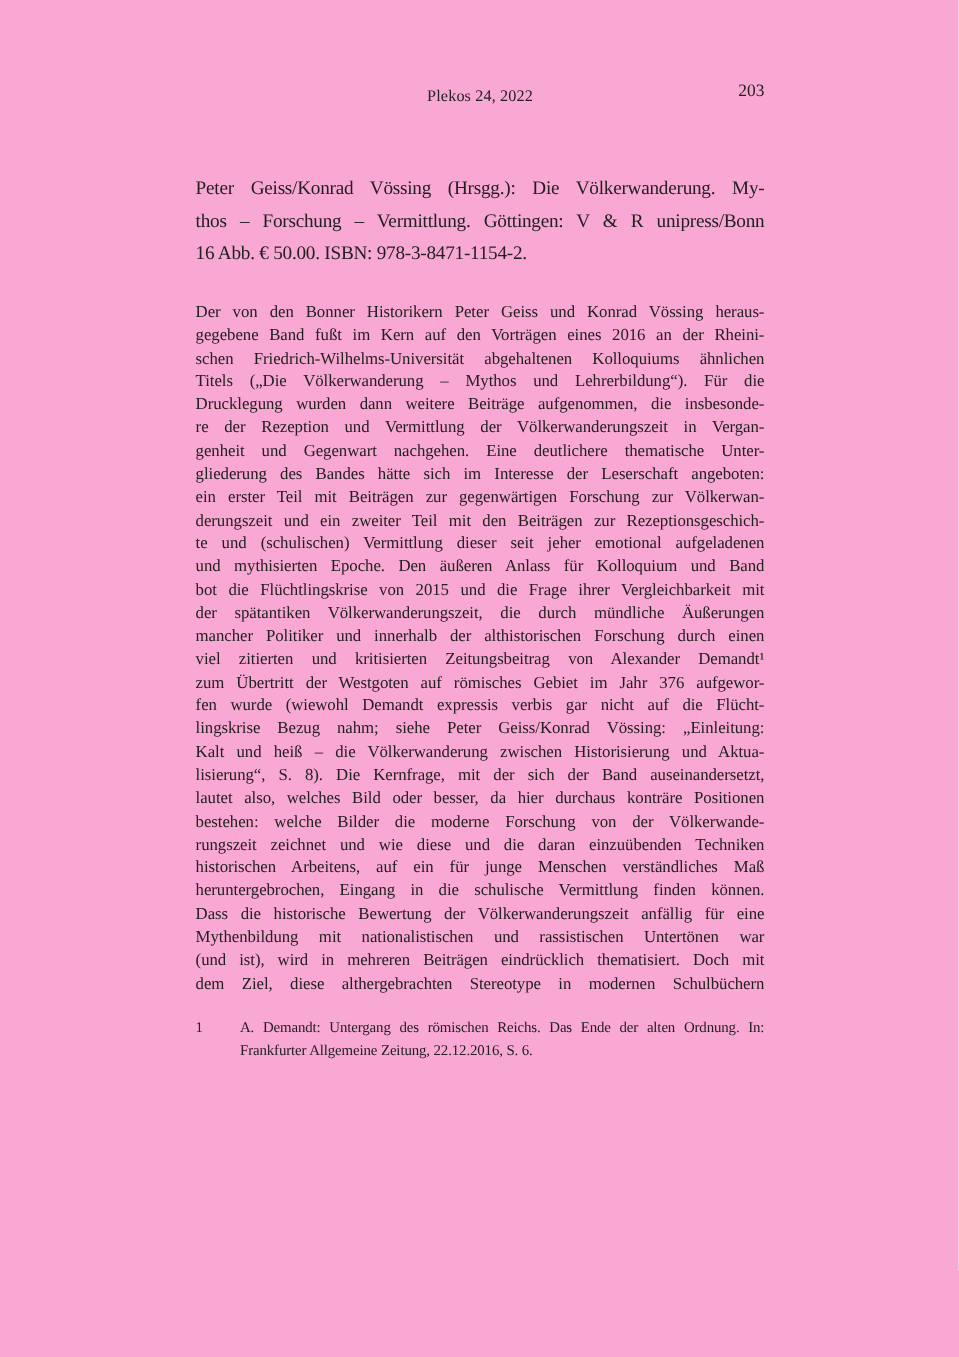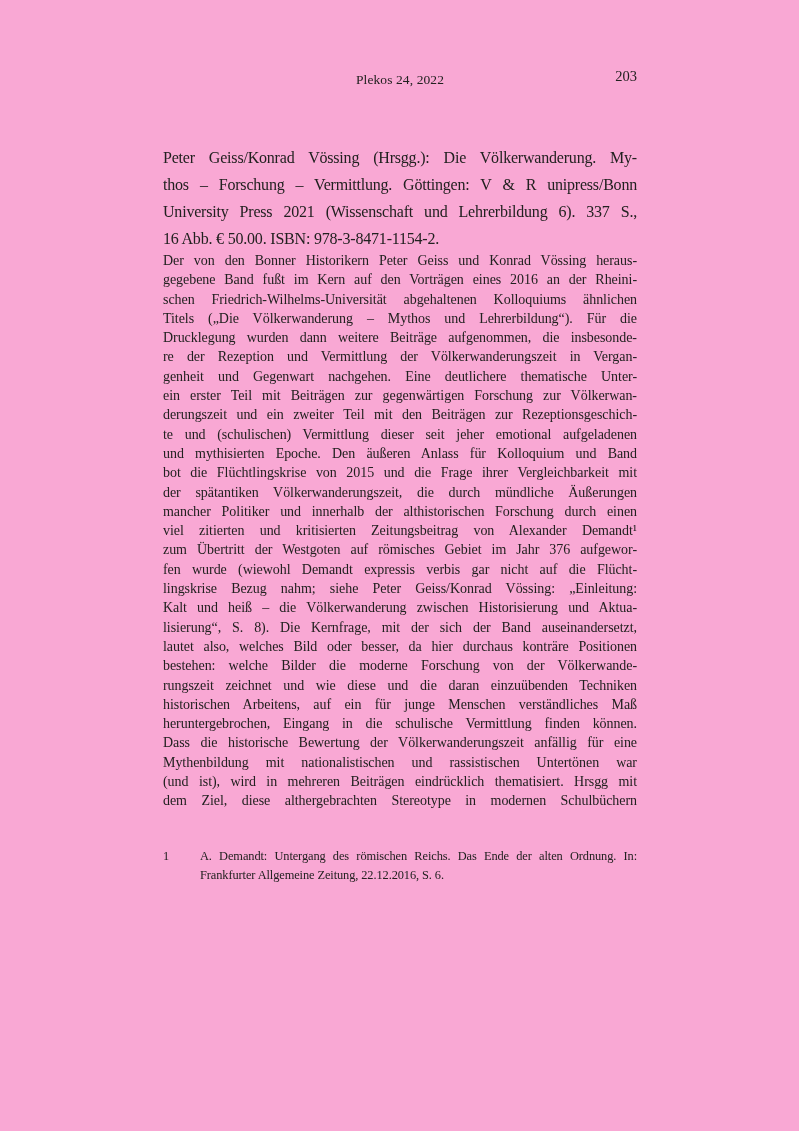--- a/index.html
+++ b/index.html
@@ -82,53 +82,53 @@
 <div class="page">
 
   <div class="running-header">
     <span class="journal">Plekos 24, 2022</span>
     <span class="pagenum">203</span>
   </div>
 
   <div class="title-block lines last-left">
       <div class="text-line">Peter Geiss/Konrad Vössing (Hrsgg.): Die Völkerwanderung. My-</div>
       <div class="text-line">thos – Forschung – Vermittlung. Göttingen: V &amp; R unipress/Bonn</div>
-      <div class="text-line">University Press 2021 (Wissenschaft und Lehrerbildung 6). 337 S.,</div>
       <div class="text-line">16 Abb. € 50.00. ISBN: 978-3-8471-1154-2.</div>
     </div>
 
   <div class="body-block lines">
       <div class="text-line">Der von den Bonner Historikern Peter Geiss und Konrad Vössing heraus-</div>
       <div class="text-line">gegebene Band fußt im Kern auf den Vorträgen eines 2016 an der Rheini-</div>
       <div class="text-line">schen Friedrich-Wilhelms-Universität abgehaltenen Kolloquiums ähnlichen</div>
       <div class="text-line">Titels („Die Völkerwanderung – Mythos und Lehrerbildung“). Für die</div>
       <div class="text-line">Drucklegung wurden dann weitere Beiträge aufgenommen, die insbesonde-</div>
       <div class="text-line">re der Rezeption und Vermittlung der Völkerwanderungszeit in Vergan-</div>
       <div class="text-line">genheit und Gegenwart nachgehen. Eine deutlichere thematische Unter-</div>
+      <div class="text-line">gliederung des Bandes hätte sich im Interesse der Leserschaft angeboten:</div>
       <div class="text-line">ein erster Teil mit Beiträgen zur gegenwärtigen Forschung zur Völkerwan-</div>
       <div class="text-line">derungszeit und ein zweiter Teil mit den Beiträgen zur Rezeptionsgeschich-</div>
       <div class="text-line">te und (schulischen) Vermittlung dieser seit jeher emotional aufgeladenen</div>
       <div class="text-line">und mythisierten Epoche. Den äußeren Anlass für Kolloquium und Band</div>
       <div class="text-line">bot die Flüchtlingskrise von 2015 und die Frage ihrer Vergleichbarkeit mit</div>
       <div class="text-line">der spätantiken Völkerwanderungszeit, die durch mündliche Äußerungen</div>
       <div class="text-line">mancher Politiker und innerhalb der althistorischen Forschung durch einen</div>
       <div class="text-line">viel zitierten und kritisierten Zeitungsbeitrag von Alexander Demandt¹</div>
       <div class="text-line">zum Übertritt der Westgoten auf römisches Gebiet im Jahr 376 aufgewor-</div>
       <div class="text-line">fen wurde (wiewohl Demandt expressis verbis gar nicht auf die Flücht-</div>
       <div class="text-line">lingskrise Bezug nahm; siehe Peter Geiss/Konrad Vössing: „Einleitung:</div>
       <div class="text-line">Kalt und heiß – die Völkerwanderung zwischen Historisierung und Aktua-</div>
       <div class="text-line">lisierung“, S. 8). Die Kernfrage, mit der sich der Band auseinandersetzt,</div>
       <div class="text-line">lautet also, welches Bild oder besser, da hier durchaus konträre Positionen</div>
       <div class="text-line">bestehen: welche Bilder die moderne Forschung von der Völkerwande-</div>
       <div class="text-line">rungszeit zeichnet und wie diese und die daran einzuübenden Techniken</div>
       <div class="text-line">historischen Arbeitens, auf ein für junge Menschen verständliches Maß</div>
       <div class="text-line">heruntergebrochen, Eingang in die schulische Vermittlung finden können.</div>
       <div class="text-line">Dass die historische Bewertung der Völkerwanderungszeit anfällig für eine</div>
       <div class="text-line">Mythenbildung mit nationalistischen und rassistischen Untertönen war</div>
-      <div class="text-line">(und ist), wird in mehreren Beiträgen eindrücklich thematisiert. Hrsgg mit</div>
+      <div class="text-line">(und ist), wird in mehreren Beiträgen eindrücklich thematisiert. Doch mit</div>
       <div class="text-line">dem Ziel, diese althergebrachten Stereotype in modernen Schulbüchern</div>
     </div>
 
   <div class="footnote">
     <span class="fn-num">1</span>
     <div class="fn-text lines last-left">
         <div class="text-line">A. Demandt: Untergang des römischen Reichs. Das Ende der alten Ordnung. In:</div>
         <div class="text-line">Frankfurter Allgemeine Zeitung, 22.12.2016, S. 6.</div>
       </div>
   </div>

